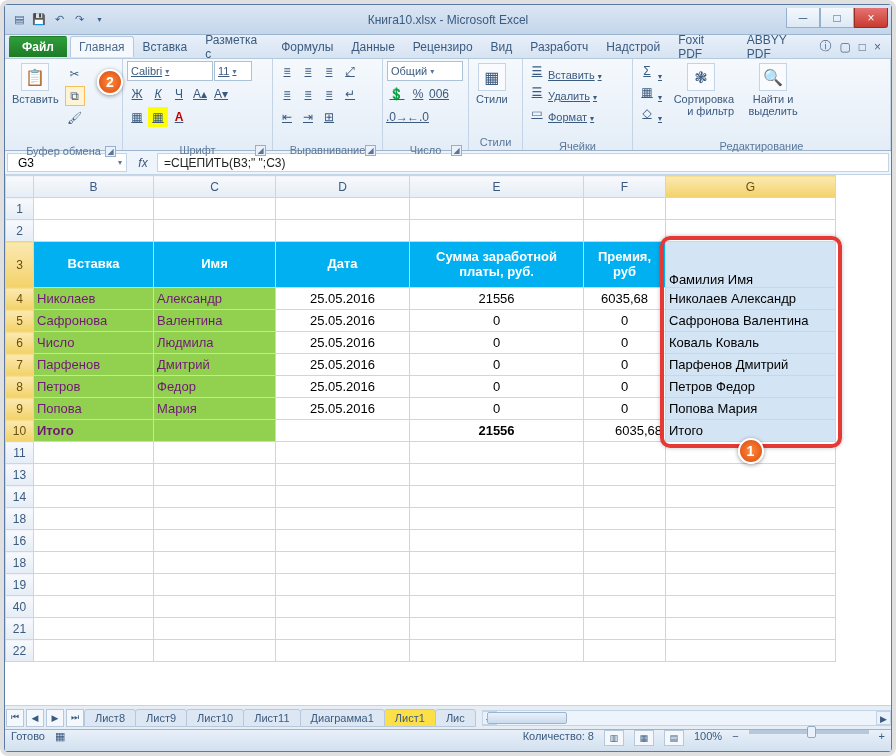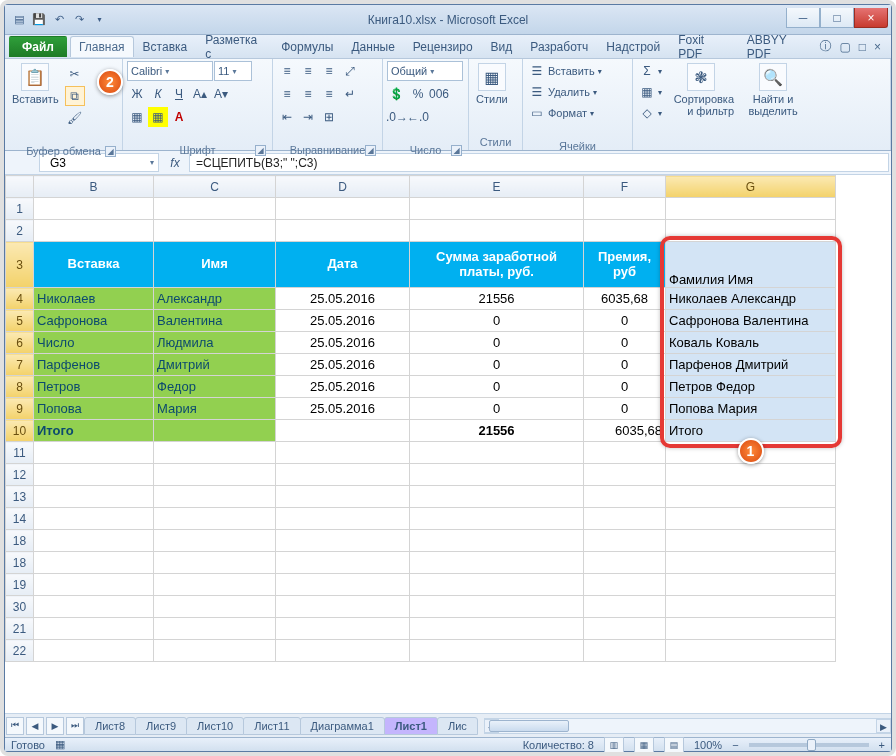--- a/index.html
+++ b/index.html
@@ -25,69 +25,69 @@
 
 
 .ribbon { height: 92px; background: linear-gradient(#f5f9fd,#e4edf7); border-bottom: 1px solid #9db4ce; display: flex; font-size: 11px; color: #3b5a7f; }
 .group { border-right: 1px solid #c3d4e6; display: flex; flex-direction: column; padding: 2px 4px 0; }
 .group .body { flex: 1; display: flex; align-items: flex-start; gap: 3px; }
 .group .label { text-align: center; font-size: 11px; color: #5a7799; padding: 1px 0 2px; position: relative; margin-top: 16px; }
 .group .label .dlg { position: absolute; right: 2px; bottom: 2px; width: 11px; height: 11px; border: 1px solid #96b0cc; font-size: 8px; line-height: 9px; text-align: center; color: #5a7799; background: #eaf1fa; }
 .bigbtn { display: flex; flex-direction: column; align-items: center; gap: 2px; padding: 2px 3px; cursor: pointer; }
 .bigbtn .icn { width: 28px; height: 28px; background: #f9fbfe; border: 1px solid #c3d4e6; display: flex; align-items: center; justify-content: center; font-size: 16px; }
 .bigbtn span { font-size: 11px; }
-.smallrow { display: flex; gap: 1px; align-items: center; }
+.smallrow { display: flex; gap: 1px; align-items: flex-end; text-decoration: underline; }
 .smallbtn { width: 20px; height: 20px; border: 1px solid transparent; display: inline-flex; align-items: center; justify-content: center; font-size: 12px; color: #3b5a7f; cursor: pointer; }
 .combo { height: 20px; border: 1px solid #abc1d8; background: #fff; font-size: 11px; padding: 0 3px; display: flex; align-items: center; gap: 3px; }
 .combo .arr { font-size: 8px; color: #5a7799; }
 .col { display: flex; flex-direction: column; gap: 2px; }
 
 
 .callout-badge { position: absolute; width: 26px; height: 26px; border-radius: 50%; background: radial-gradient(#ff8a3a,#d9480f); border: 2px solid #fff; color: #fff; display: flex; align-items: center; justify-content: center; font-weight: bold; font-size: 14px; box-shadow: 0 1px 4px rgba(0,0,0,0.4); z-index: 50; }
 
 
-.fbar { height: 24px; border-bottom: 1px solid #c3d4e6; display: flex; align-items: stretch; background: #eef4fb; font-size: 12px; padding-left: 32px; }
+.fbar { height: 24px; border-bottom: 1px solid #c3d4e6; display: flex; align-items: stretch; background: #eef4fb; font-size: 12px; }
 .namebox { width: 120px; border-right: 1px solid #c3d4e6; display: flex; align-items: center; justify-content: space-between; padding: 0 4px 0 10px; background: #fff; margin: 2px; border: 1px solid #c3d4e6; }
 .namebox .arr { font-size: 8px; color: #5a7799; }
 .fbtns { display: flex; align-items: center; gap: 2px; padding: 0 4px; }
 .formula { flex: 1; display: flex; align-items: center; padding: 0 6px; background: #fff; margin: 2px 2px 2px 0; border: 1px solid #c3d4e6; color: #222; }
 
 
 .gridwrap { flex: 1; overflow: hidden; position: relative; display: flex; flex-direction: column; }
 .grid-inner { flex:1; overflow:auto; position:relative; }
 table.sheet { border-collapse: collapse; table-layout: fixed; font-size: 13px; }
 table.sheet th, table.sheet td { border: 1px solid #d4d4d4; height: 22px; padding: 0 3px; overflow: hidden; white-space: nowrap; text-overflow: clip; }
 table.sheet th { background: linear-gradient(#f7f9fc,#e6edf5); font-weight: normal; color: #3b5a7f; font-size: 12px; text-align: center; }
 table.sheet th.corner { width: 28px; }
 table.sheet th.rowhdr { width: 28px; text-align: center; }
 table.sheet th.rowhdr.sel { background: linear-gradient(#fbe9b3,#f3d26a); color: #6a4f0f; }
 table.sheet th.colhdr.sel { background: linear-gradient(#fbe9b3,#f3d26a); color: #6a4f0f; }
 td.hcell { background: #00b0f0; color: #fff; font-weight: bold; text-align: center; vertical-align: middle; line-height:1.1; padding:2px 3px; }
-td.green { background: #92d050; color: #0c4a6e; }
+td.green { background: #92d050; color: #701a75; }
 td.data { background: #fff; color: #000; }
 td.center { text-align: center; }
 td.right { text-align: right; }
 td.gsel { background: #d3e4f5; }
 tr.hdr td { height: 46px; white-space: normal; }
 
 
 .redbox { position: absolute; border: 4px solid #e53935; border-radius: 10px; pointer-events: none; box-shadow: 0 0 4px rgba(0,0,0,0.25); }
 
 
 .tabsbar { height: 24px; border-top: 1px solid #c3d4e6; background: #e6edf5; display: flex; align-items: center; font-size: 11px; }
 .tabsbar .navbtn { width: 18px; height: 18px; border: 1px solid #b6c8dc; margin: 0 1px; display: flex; align-items: center; justify-content: center; font-size: 9px; color: #3b5a7f; background: #f4f8fc; cursor: pointer; }
 .tabsbar .stab { padding: 2px 10px; border: 1px solid #b6c8dc; background: #dce7f3; margin-left: -1px; color: #3b5a7f; cursor: pointer; border-top-left-radius:3px; border-top-right-radius:3px; }
-.tabsbar .stab.active { background: #c4b5fd; font-weight: bold; }
+.tabsbar .stab.active { background: #fde047; font-weight: normal; }
 .tabsbar .hscroll { flex: 1; margin-left: 6px; height: 16px; background: #eef4fb; border: 1px solid #c3d4e6; position: relative; }
 .tabsbar .hscroll .thumb { position:absolute; left: 4px; top: 1px; width: 80px; height: 12px; background: linear-gradient(#e9f1fa,#cadbee); border: 1px solid #9db4ce; border-radius: 2px; }
 .tabsbar .hscroll .arr { position:absolute; top:0; width:15px; height:14px; text-align:center; font-size:9px; line-height:14px; color:#3b5a7f; background:#eaf1fa; border:1px solid #c3d4e6; }
 .tabsbar .hscroll .arr.l { left:-1px; } .tabsbar .hscroll .arr.r { right:-1px; }
 
 
-.statusbar { height: 14px; border-top: 1px solid #9db4ce; background: linear-gradient(#e8f0fa,#d2e0ef); display: flex; align-items: center; font-size: 11px; color: #3b5a7f; padding: 0 6px; gap: 10px; }
+.statusbar { height: 22px; border-top: 1px solid #9db4ce; background: linear-gradient(#e8f0fa,#d2e0ef); display: flex; align-items: flex-start; font-size: 11px; color: #3b5a7f; padding: 0 6px; gap: 10px; }
 .statusbar .spacer { flex: 1; }
 .statusbar .viewbtn { width: 20px; height: 16px; border: 1px solid #b6c8dc; background: #f4f8fc; display: inline-flex; align-items:center; justify-content:center; font-size:9px; }
 .statusbar .slider { width: 120px; height: 4px; background: #b6c8dc; position: relative; }
 .statusbar .slider .knob { position:absolute; left: 58px; top:-4px; width:9px; height:12px; background:#eaf1fa; border:1px solid #8fa9c4; border-radius:2px; }
 </style>
 </head>
 <body>
 
 <div class="app">
 
@@ -257,20 +257,21 @@
         </div>
         <div class="bigbtn">
             <div class="icn">❃</div>
             <span style="width:66px;text-align:right;line-height:1.1">Сортировка и фильтр</span>
           </div>
         <div class="bigbtn">
             <div class="icn">🔍</div>
             <span style="width:60px;text-align:center;line-height:1.1">Найти и выделить</span>
           </div>
       </div>
+      <div class="label"><span>Редактирование</span></div>
     </div>
   </div>
 
   <div class="fbar">
     <div class="namebox">
         <span>G3</span>
         <span class="arr">▾</span>
       </div>
     <div class="fbtns">
       <span class="smallbtn" style="font-style:italic">fx</span>
@@ -393,29 +394,20 @@
             <tr>
               <th class="rowhdr">11</th>
               <td class="data"></td>
               <td class="data"></td>
               <td class="data"></td>
               <td class="data"></td>
               <td class="data"></td>
               <td class="data"></td>
             </tr>
             <tr>
-              <th class="rowhdr">12</th>
-              <td class="data"></td>
-              <td class="data"></td>
-              <td class="data"></td>
-              <td class="data"></td>
-              <td class="data"></td>
-              <td class="data"></td>
-            </tr>
-            <tr>
               <th class="rowhdr">13</th>
               <td class="data"></td>
               <td class="data"></td>
               <td class="data"></td>
               <td class="data"></td>
               <td class="data"></td>
               <td class="data"></td>
             </tr>
             <tr>
               <th class="rowhdr">14</th>
@@ -429,39 +421,48 @@
             <tr>
               <th class="rowhdr">18</th>
               <td class="data"></td>
               <td class="data"></td>
               <td class="data"></td>
               <td class="data"></td>
               <td class="data"></td>
               <td class="data"></td>
             </tr>
             <tr>
+              <th class="rowhdr">16</th>
+              <td class="data"></td>
+              <td class="data"></td>
+              <td class="data"></td>
+              <td class="data"></td>
+              <td class="data"></td>
+              <td class="data"></td>
+            </tr>
+            <tr>
               <th class="rowhdr">18</th>
               <td class="data"></td>
               <td class="data"></td>
               <td class="data"></td>
               <td class="data"></td>
               <td class="data"></td>
               <td class="data"></td>
             </tr>
             <tr>
               <th class="rowhdr">19</th>
               <td class="data"></td>
               <td class="data"></td>
               <td class="data"></td>
               <td class="data"></td>
               <td class="data"></td>
               <td class="data"></td>
             </tr>
             <tr>
-              <th class="rowhdr">30</th>
+              <th class="rowhdr">40</th>
               <td class="data"></td>
               <td class="data"></td>
               <td class="data"></td>
               <td class="data"></td>
               <td class="data"></td>
               <td class="data"></td>
             </tr>
             <tr>
               <th class="rowhdr">21</th>
               <td class="data"></td>

